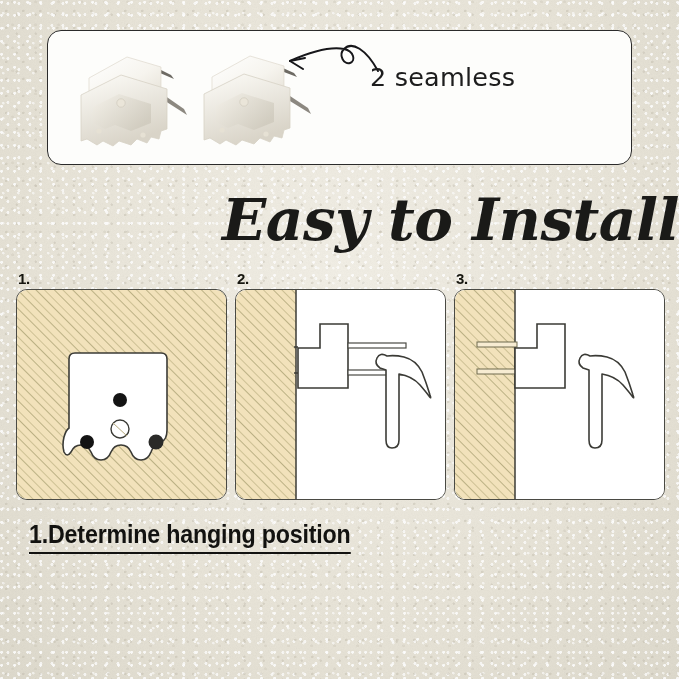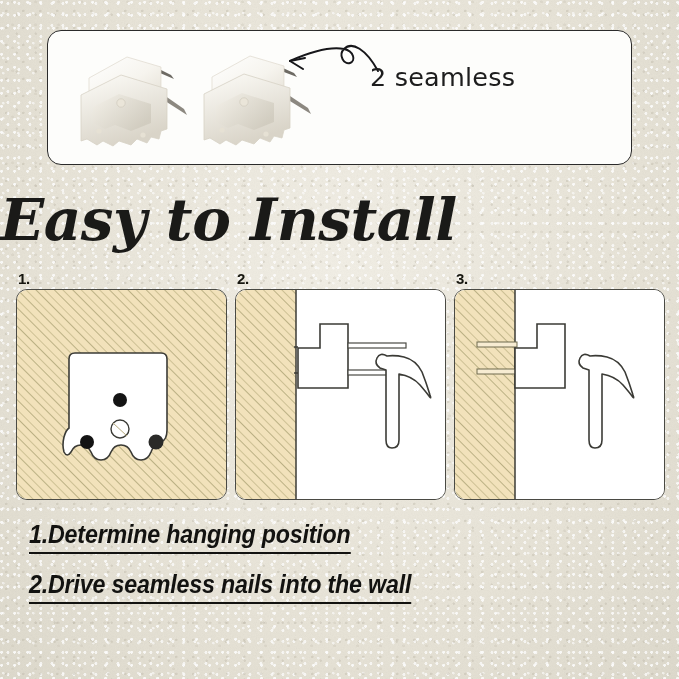--- a/index.html
+++ b/index.html
@@ -46,21 +46,21 @@
     font-family:"DejaVu Sans",sans-serif;
     font-size:25.5px;font-weight:400;color:#1d1d1d;
     line-height:1.42;letter-spacing:.2px;
     text-align:left;
   }
   #product-caption .cap-line{display:block;white-space:nowrap;}
 
   
   #headline{
     position:absolute;left:0;top:186px;width:679px;
-    text-align:left;
+    text-align:right;
     font-family:"DejaVu Serif","Liberation Serif",serif;
     font-style:italic;font-weight:700;
     font-size:58px;color:#1a1a18;
     letter-spacing:-0.5px;
     white-space:nowrap;
   }
 
   
   .step-wrap{position:absolute;top:272px;width:211px;height:228px;}
   #step-wrap-1{left:16px;}
@@ -84,21 +84,21 @@
   .instr-line{
     font-family:"Liberation Sans Narrow","Liberation Sans",sans-serif;
     font-weight:700;font-size:25px;color:#121210;
     letter-spacing:-0.2px;
     display:inline-block;
     padding-bottom:3px;
     border-bottom:2.4px solid #121210;
     white-space:nowrap;
     transform:scaleX(.93);transform-origin:left center;
   }
-  .instr-row{height:50px;font-style:italic;}
+  .instr-row{height:50px;}
   #instr-row-1{margin-bottom:0px;}
 </style>
 </head>
 <body>
 
 <div id="paper-texture"></div>
 <svg id="paper-grain" width="679" height="679">
   <defs>
     <filter id="grainfilter">
       <feTurbulence type="fractalNoise" baseFrequency="0.85" numOctaves="3" stitchTiles="stitch"></feTurbulence>
@@ -266,16 +266,13 @@
                  Q164 70, 152 67 Q143 65, 135 66 Z"></path>
       </g>
     </svg>
   </div>
 </div>
 
 <div id="instructions">
   <div class="instr-row" id="instr-row-1">
     <span class="instr-line">1.Determine hanging position</span>
   </div>
-  <div class="instr-row">
-    <span class="instr-line">2.Drive seamless nails into the wall</span>
-  </div>
 </div>
 
 </body></html>

